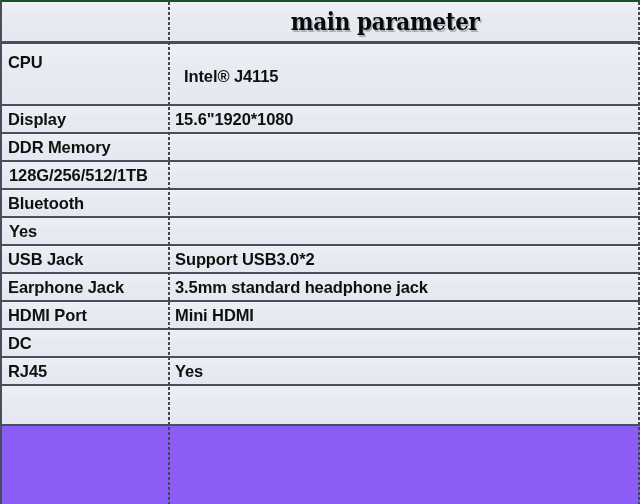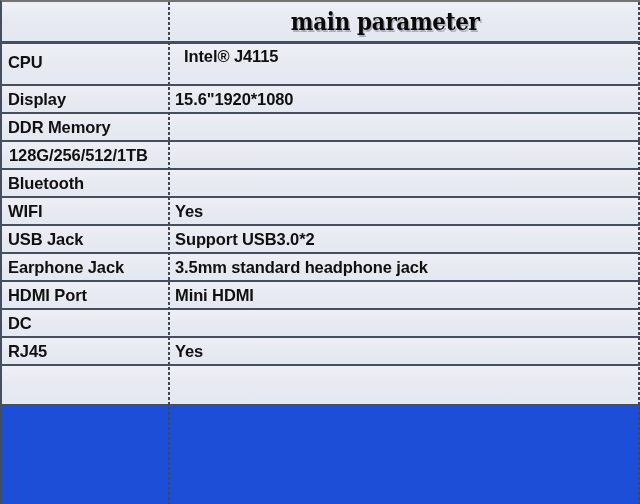--- a/index.html
+++ b/index.html
@@ -13,23 +13,23 @@
     height: 504px;
     overflow: hidden;
     font-family: "Liberation Sans", sans-serif;
   }
 
   .spec-table {
     position: relative;
     width: 640px;
     height: 504px;
     box-sizing: border-box;
-    border-top: 2px solid #737373;
+    border-top: 2px solid #14532d;
     border-left: 2px solid #474f5e;
-    background: #1d4ed8;
+    background: #8b5cf6;
     overflow: hidden;
   }
 
   
   .edge-right {
     position: absolute;
     top: 0;
     right: 0;
     width: 2px;
     height: 504px;
@@ -76,21 +76,21 @@
     color: #0a0a0a;
     transform: scaleX(0.86);
     transform-origin: center;
     text-shadow: 1.5px 1.5px 0 rgba(120,125,140,0.55);
     white-space: nowrap;
     padding-left: 150px;
   }
 
   
   .row-data { height: 28px; }
-  .row-cpu  { height: 42px; }
+  .row-cpu  { height: 62px; }
 
   .cell-label {
     width: 166px;
     box-sizing: border-box;
     padding-left: 6px;
     font-size: 16.5px;
     font-weight: 700;
     color: #101010;
     letter-spacing: -0.1px;
     white-space: nowrap;
@@ -148,21 +148,20 @@
 
   <div class="row row-data">
     <div class="cell-value">128G/256/512/1TB</div>
   </div>
 
   <div class="row row-data">
     <div class="cell-label">Bluetooth</div>
   </div>
 
   <div class="row row-data">
-    <div class="cell-label">WIFI</div>
     <div class="cell-value">Yes</div>
   </div>
 
   <div class="row row-data">
     <div class="cell-label">USB Jack</div>
     <div class="cell-value">Support USB3.0*2</div>
   </div>
 
   <div class="row row-data">
     <div class="cell-label">Earphone Jack</div>

